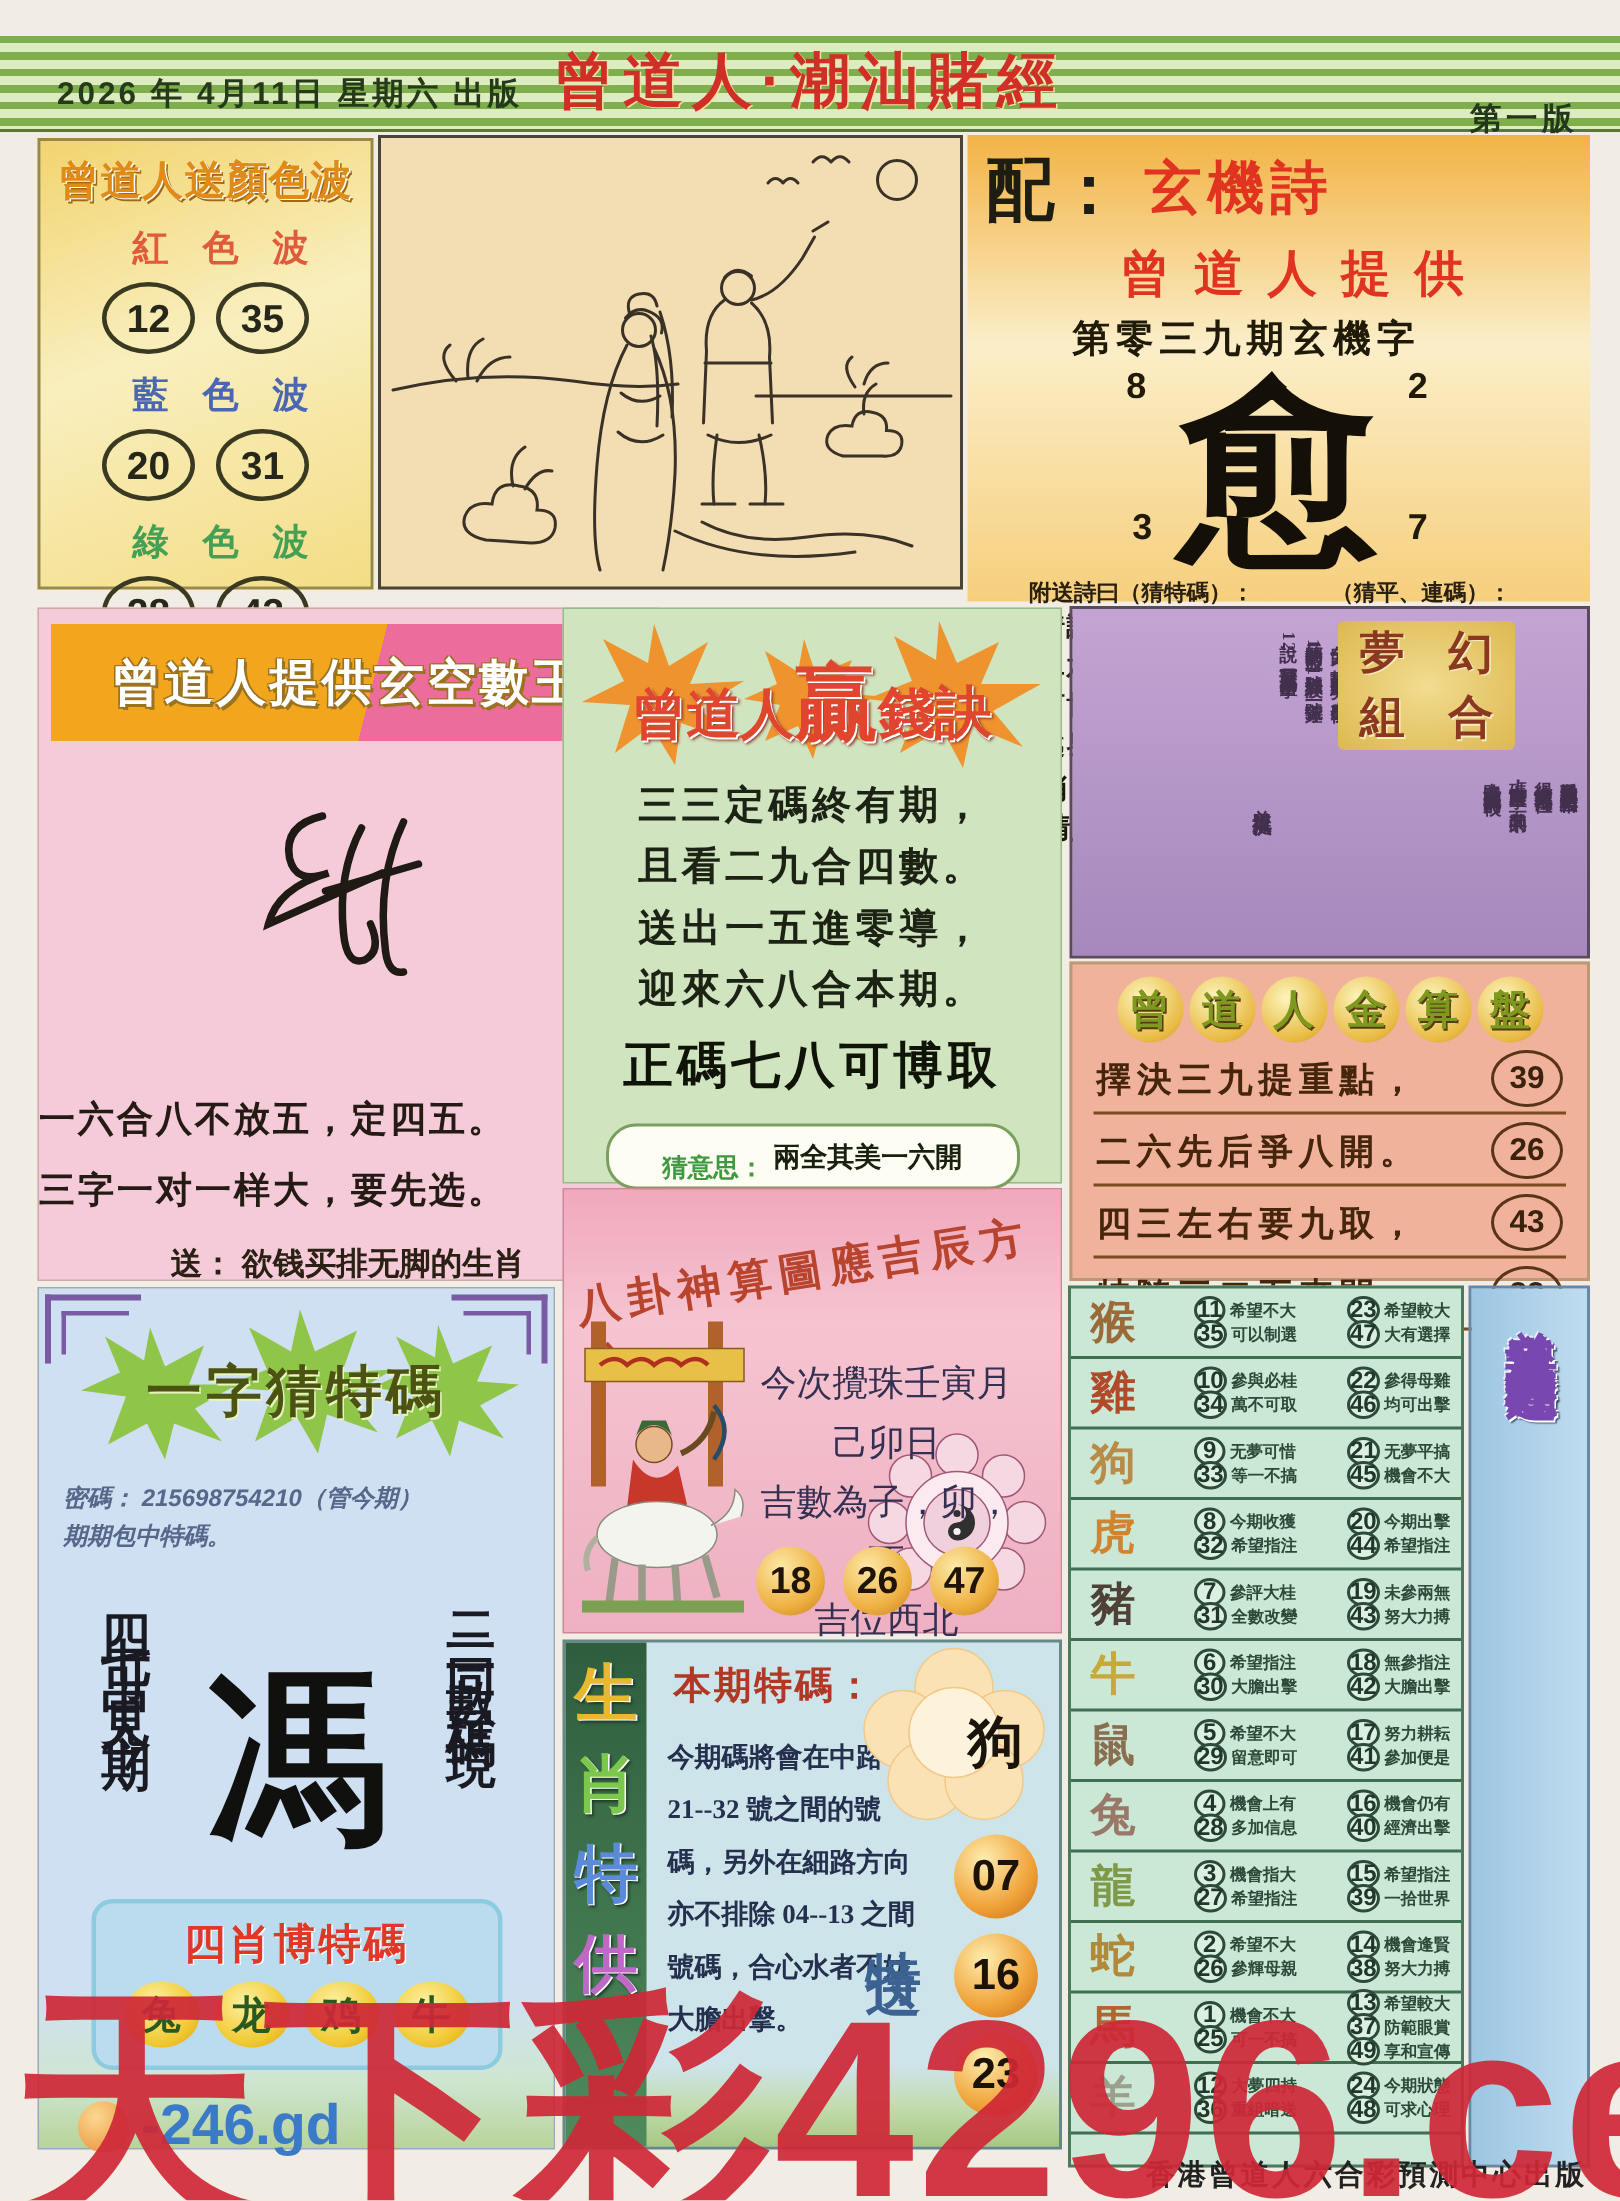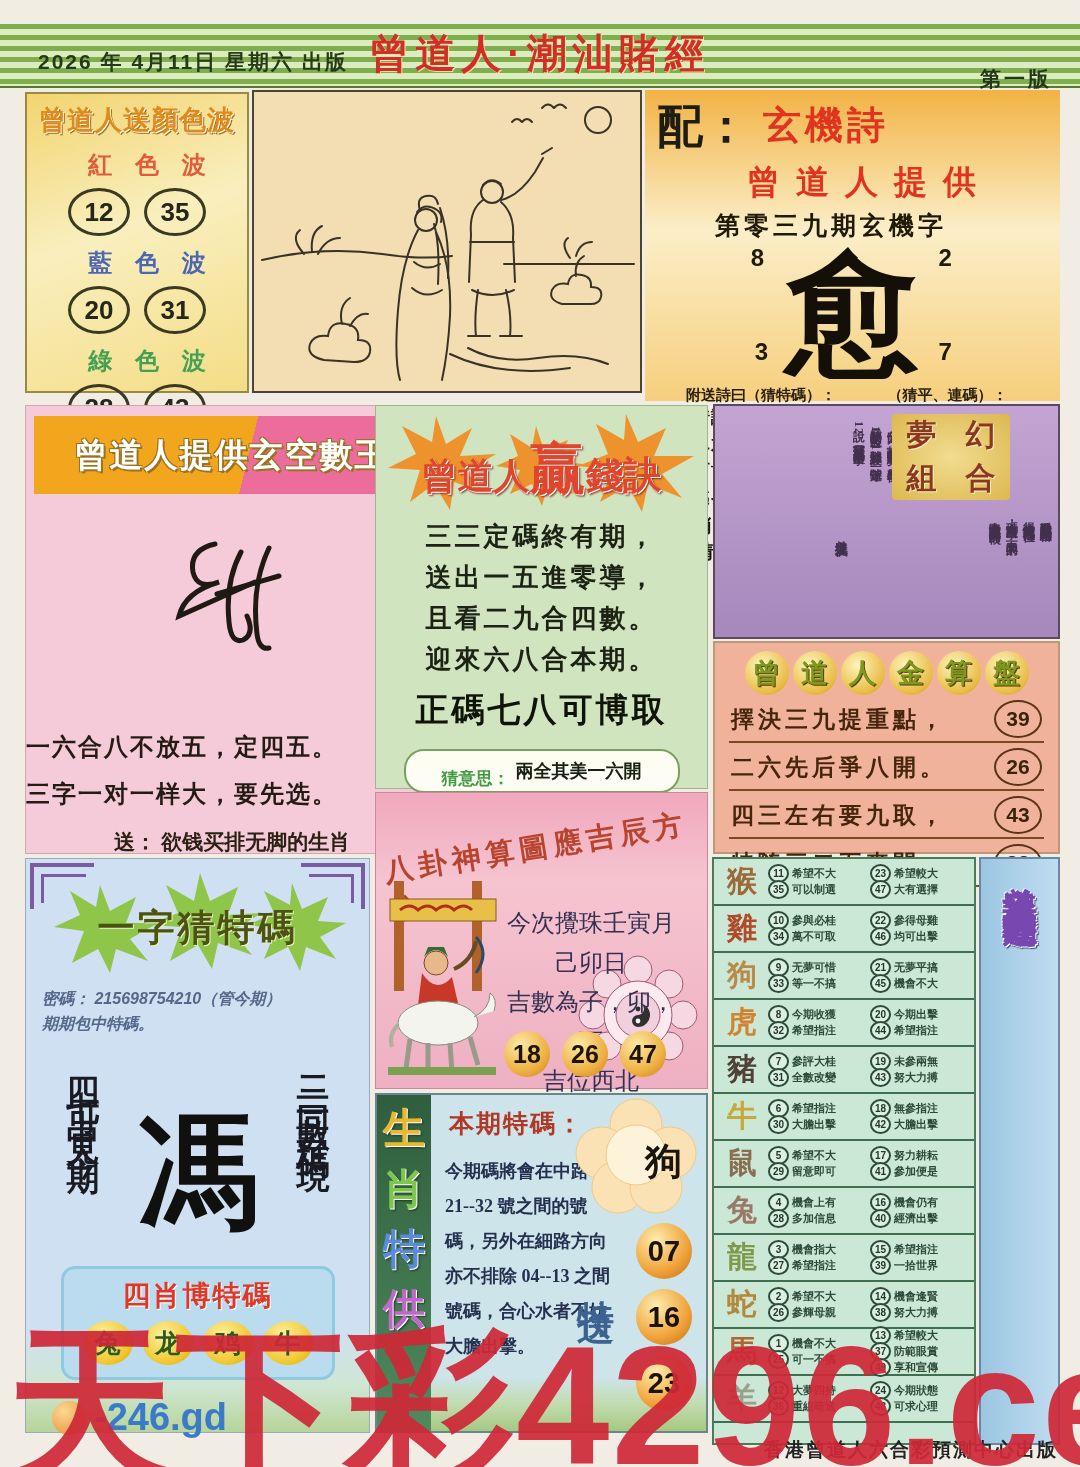--- a/index.html
+++ b/index.html
@@ -163,21 +163,21 @@
   .zanimal{width:52px;text-align:center;font-size:30px;font-weight:900;}
   .zrow:nth-of-type(1) .zanimal{color:#9a6a38;} .zrow:nth-of-type(2) .zanimal{color:#b04a28;}
   .zrow:nth-of-type(3) .zanimal{color:#b88c48;} .zrow:nth-of-type(4) .zanimal{color:#d08430;}
   .zrow:nth-of-type(5) .zanimal{color:#4f4038;} .zrow:nth-of-type(6) .zanimal{color:#c8a838;}
   .zrow:nth-of-type(7) .zanimal{color:#8a6e50;} .zrow:nth-of-type(8) .zanimal{color:#9a7868;}
   .zrow:nth-of-type(9) .zanimal{color:#7e9a48;} .zrow:nth-of-type(10) .zanimal{color:#b08a3a;}
   .zrow:nth-of-type(11) .zanimal{color:#b06630;} .zrow:nth-of-type(12) .zanimal{color:#9aa08a;}
   .zcol{flex:1;display:flex;flex-direction:column;justify-content:center;gap:1px;}
   .zline{display:flex;align-items:center;gap:3px;height:15px;}
   .znum{min-width:17px;height:15px;border:2px solid #2c4c38;border-radius:50%;display:inline-flex;align-items:center;
-    justify-content:center;font-size:10px;font-weight:900;color:#20382a;background:#dcf0e2;}
+    justify-content:center;font-size:16px;font-weight:900;color:#20382a;background:#dcf0e2;margin-left:28px;}
   .ztxt{font-size:11px;font-weight:bold;color:#2c4a38;white-space:nowrap;}
 
   
   .rightstrip{left:979px;top:857px;width:81px;height:588px;border:2px solid #6888a8;
     background:linear-gradient(90deg,#9cc6e2,#c0dcf0);display:flex;justify-content:center;}
   .rstext{writing-mode:vertical-rl;font-size:35px;font-weight:900;color:#7848b0;letter-spacing:2px;
     text-shadow:1px 1px 0 #fff,-1px -1px 0 #e8f0f8,2px 2px 1px #405878;}
 
   
   .footright{position:absolute;right:22px;top:1437px;font-size:19px;font-weight:bold;color:#222;letter-spacing:2px;}
@@ -315,22 +315,22 @@
           <polygon points="250,8 262,36 290,22 278,50 318,50 286,68 306,92 272,78 266,106 252,80 224,96 236,64 202,60 232,48 220,18 248,34"></polygon>
           <polygon points="160,20 168,44 192,34 182,56 208,58 184,70 198,88 172,78 166,100 156,78 134,88 144,64 120,60 142,50 134,28 156,42"></polygon>
         </g>
       </svg>
       <div class="wt">
         <span class="s1">曾道人</span><span class="s2">贏</span><span class="s3">錢訣</span>
       </div>
     </div>
     <div class="wlines serif">
       <div class="wline">三三定碼終有期，</div>
+      <div class="wline">且看二九合四數。</div>
       <div class="wline">送出一五進零導，</div>
-      <div class="wline">且看二九合四數。</div>
       <div class="wline">迎來六八合本期。</div>
     </div>
     <div class="wbig serif">正碼七八可博取</div>
     <div class="wtip">
       <span class="wtiplabel">猜意思：</span>
       <span class="wtiptext">兩全其美一六開</span>
     </div>
   </div>
 
   <div class="panel dream">

